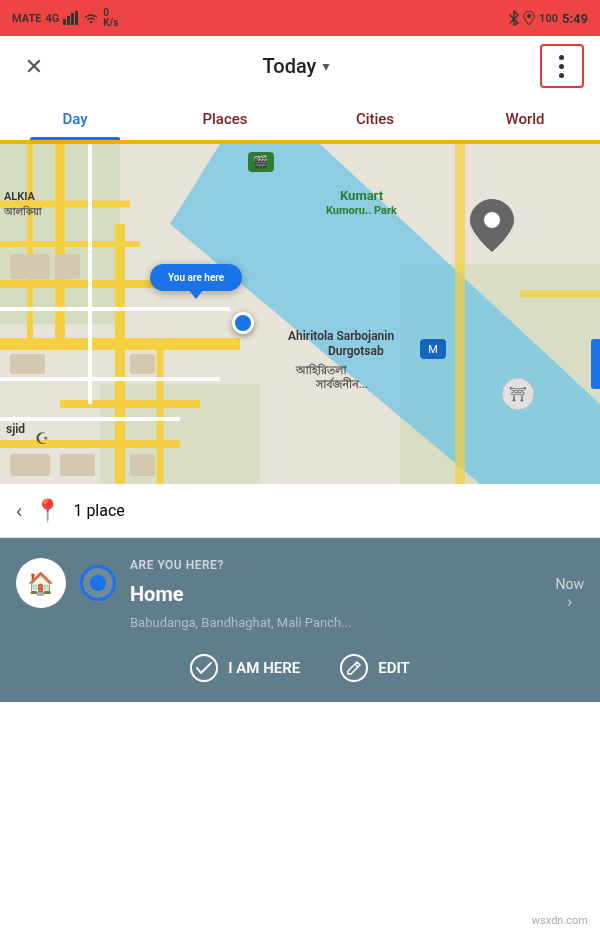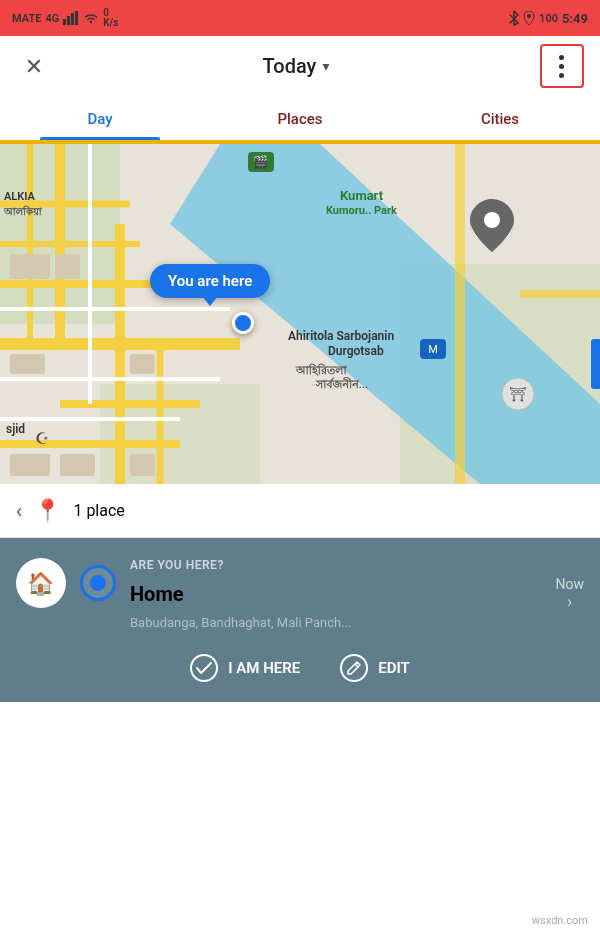--- a/index.html
+++ b/index.html
@@ -145,21 +145,21 @@
 
     
     .you-are-here {
       position: absolute;
       top: 120px;
       left: 150px;
       background: #1a73e8;
       color: #fff;
       padding: 8px 18px;
       border-radius: 24px;
-      font-size: 15px;
+      font-size: 10px;
       font-weight: 600;
       white-space: nowrap;
       box-shadow: 0 2px 8px rgba(0,0,0,0.3);
     }
     .you-are-here::after {
       content: '';
       position: absolute;
       bottom: -8px;
       left: 50%;
       transform: translateX(-50%);
@@ -267,21 +267,21 @@
     }
     .home-title-row {
       display: flex;
       align-items: center;
       justify-content: space-between;
       margin-bottom: 4px;
     }
     .home-title {
       font-size: 20px;
       font-weight: 700;
-      color: #000000;
+      color: #ffffff;
     }
     .now-label {
       font-size: 14px;
       color: #cfd8dc;
       display: flex;
       align-items: center;
       flex-direction: column;
     }
     .chevron-right {
       font-size: 16px;
@@ -383,20 +383,23 @@
 
 <div class="tab-bar">
   <div class="tab active">
     <span>Day</span>
   </div>
   <div class="tab">
     <span>Places</span>
   </div>
   <div class="tab">
     <span>Cities</span>
+  </div>
+  <div class="tab">
+    <span>World</span>
   </div>
 </div>
 
 <div class="map-container">
   <svg class="map-svg" viewBox="0 0 600 340" preserveAspectRatio="none">
 
     <rect width="600" height="340" fill="#e8e3d8"></rect>
 
     <rect x="0" y="0" width="120" height="180" fill="#c8d8b0" opacity="0.6"></rect>
     <rect x="400" y="120" width="200" height="220" fill="#c8d8b0" opacity="0.5"></rect>

